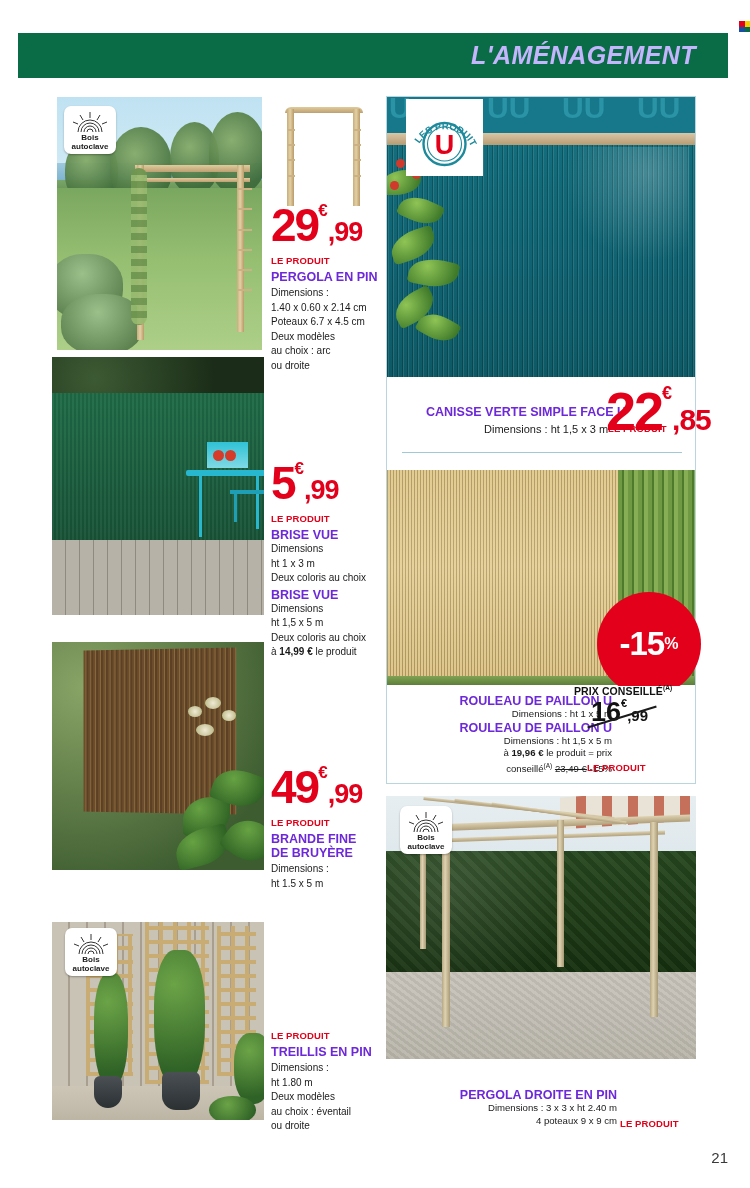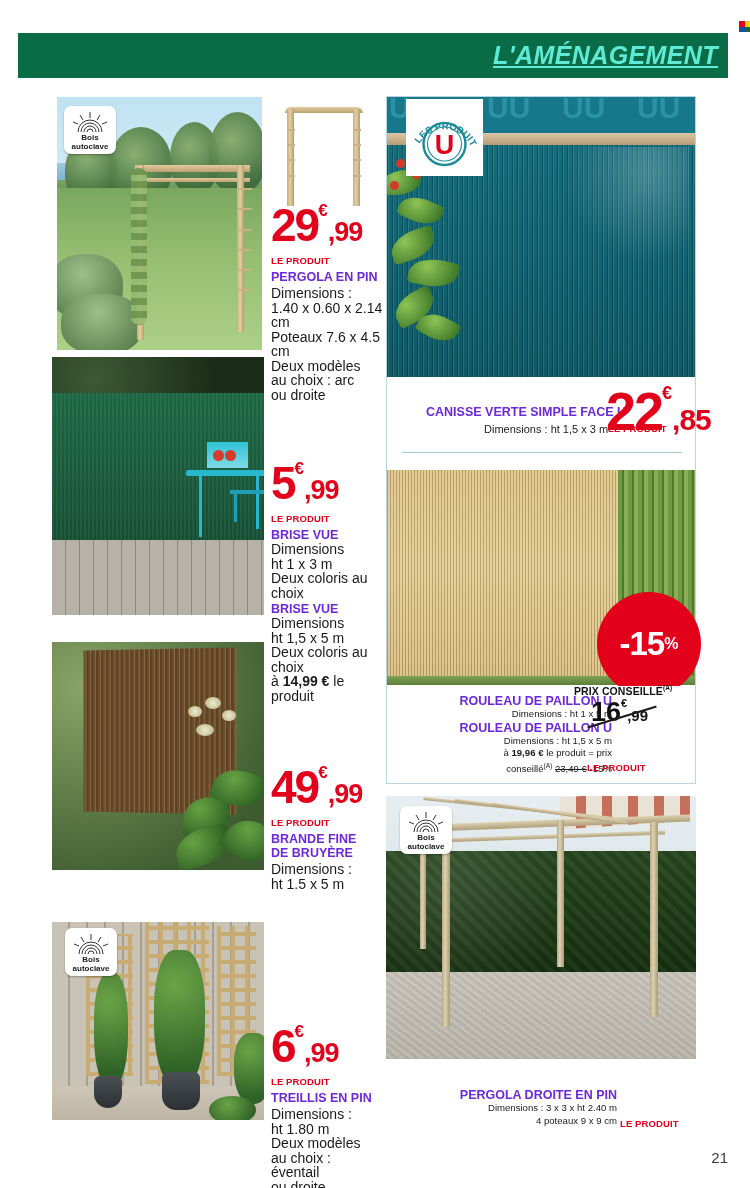--- a/index.html
+++ b/index.html
@@ -13,27 +13,26 @@
 
   
   .page-header {
     position: absolute;
     left: 18px; top: 33px;
     width: 710px; height: 45px;
     background: #0a6b47;
     display: flex; align-items: center; justify-content: flex-end;
   }
   .page-header .title {
-    color: #5eead4;
+    color: #c4b5fd;
     font-style: italic;
     font-weight: bold;
     font-size: 25px;
     letter-spacing: .4px;
-    padding-right: 10px;
-    text-decoration: underline;
+    padding-right: 32px;
   }
   .corner-mark {
     position: absolute; right: 0; top: 21px;
     width: 11px; height: 11px;
     display: grid; grid-template-columns: 1fr 1fr; grid-template-rows: 1fr 1fr;
   }
   .corner-mark i { display: block; }
 
   
   .photo { position: absolute; overflow: hidden; background: #cfd6cf; }
@@ -230,21 +229,21 @@
 
   
   .price { position: absolute; color: #e2001a; font-weight: bold; line-height: 1; }
   .price .int { font-size: 46px; letter-spacing: -2px; font-family:"Liberation Sans",sans-serif; }
   .price .eur { font-size: 17px; vertical-align: top; }
   .price .dec { font-size: 27px; letter-spacing:-1px; }
   .le-produit {
     color:#e2001a; font-weight:bold; font-size:9.5px; letter-spacing:.1px;
   }
   .pname { font-weight:bold; font-size:12.5px; color:#6d28d9; line-height:14px; }
-  .pdesc { font-size:14px; color:#1a1a1a; line-height:14.5px; }
+  .pdesc { font-size:10px; color:#1a1a1a; line-height:14.5px; }
   .pdesc b { font-weight:bold; }
 
   .block { position:absolute; }
 
   
   .price-lg .int { font-size: 54px; }
   .price-lg .eur { font-size: 18px; }
   .price-lg .dec { font-size: 30px; }
 
   
@@ -353,21 +352,21 @@
 
 <div class="block" style="left:271px; top:202px; width:112px;">
   <div class="price" style="position:relative; left:0; top:0;">
     <span class="int">29</span><span class="eur">€</span><span class="dec">,99</span>
   </div>
   <div class="le-produit" style="margin-top:7px;">LE PRODUIT</div>
   <div class="pname" style="margin-top:4px;">PERGOLA EN PIN</div>
   <div class="pdesc" style="margin-top:2px;">
     <div>Dimensions :</div>
     <div>1.40 x 0.60 x 2.14 cm</div>
-    <div>Poteaux 7.6 x 4.5 cm</div>
+    <div>Poteaux 6.7 x 4.5 cm</div>
     <div>Deux modèles</div>
     <div>au choix : arc</div>
     <div>ou droite</div>
   </div>
 </div>
 
 <div class="photo ph-brise" style="left:52px; top:357px; width:212px; height:258px;">
   <div class="hedge"></div>
   <div class="screen"></div>
   <div class="paving"></div>
@@ -457,23 +456,20 @@
       <line x1="30" y1="4" x2="27" y2="9"></line>
       <line x1="3" y1="11" x2="8" y2="13"></line>
       <line x1="37" y1="11" x2="32" y2="13"></line>
     </g>
   </svg>
   <div class="lbl">Bois</div>
   <div class="lbl">autoclave</div>
 </div>
 
 <div class="block" style="left:271px; top:1023px; width:112px;">
-  <div class="price" style="position:relative;">
-    <span class="int">6</span><span class="eur">€</span><span class="dec">,99</span>
-  </div>
   <div class="le-produit" style="margin-top:7px;">LE PRODUIT</div>
   <div class="pname" style="margin-top:4px;">TREILLIS EN PIN</div>
   <div class="pdesc" style="margin-top:2px;">
     <div>Dimensions :</div>
     <div>ht  1.80 m</div>
     <div>Deux modèles</div>
     <div>au choix : éventail</div>
     <div>ou droite</div>
   </div>
 </div>

